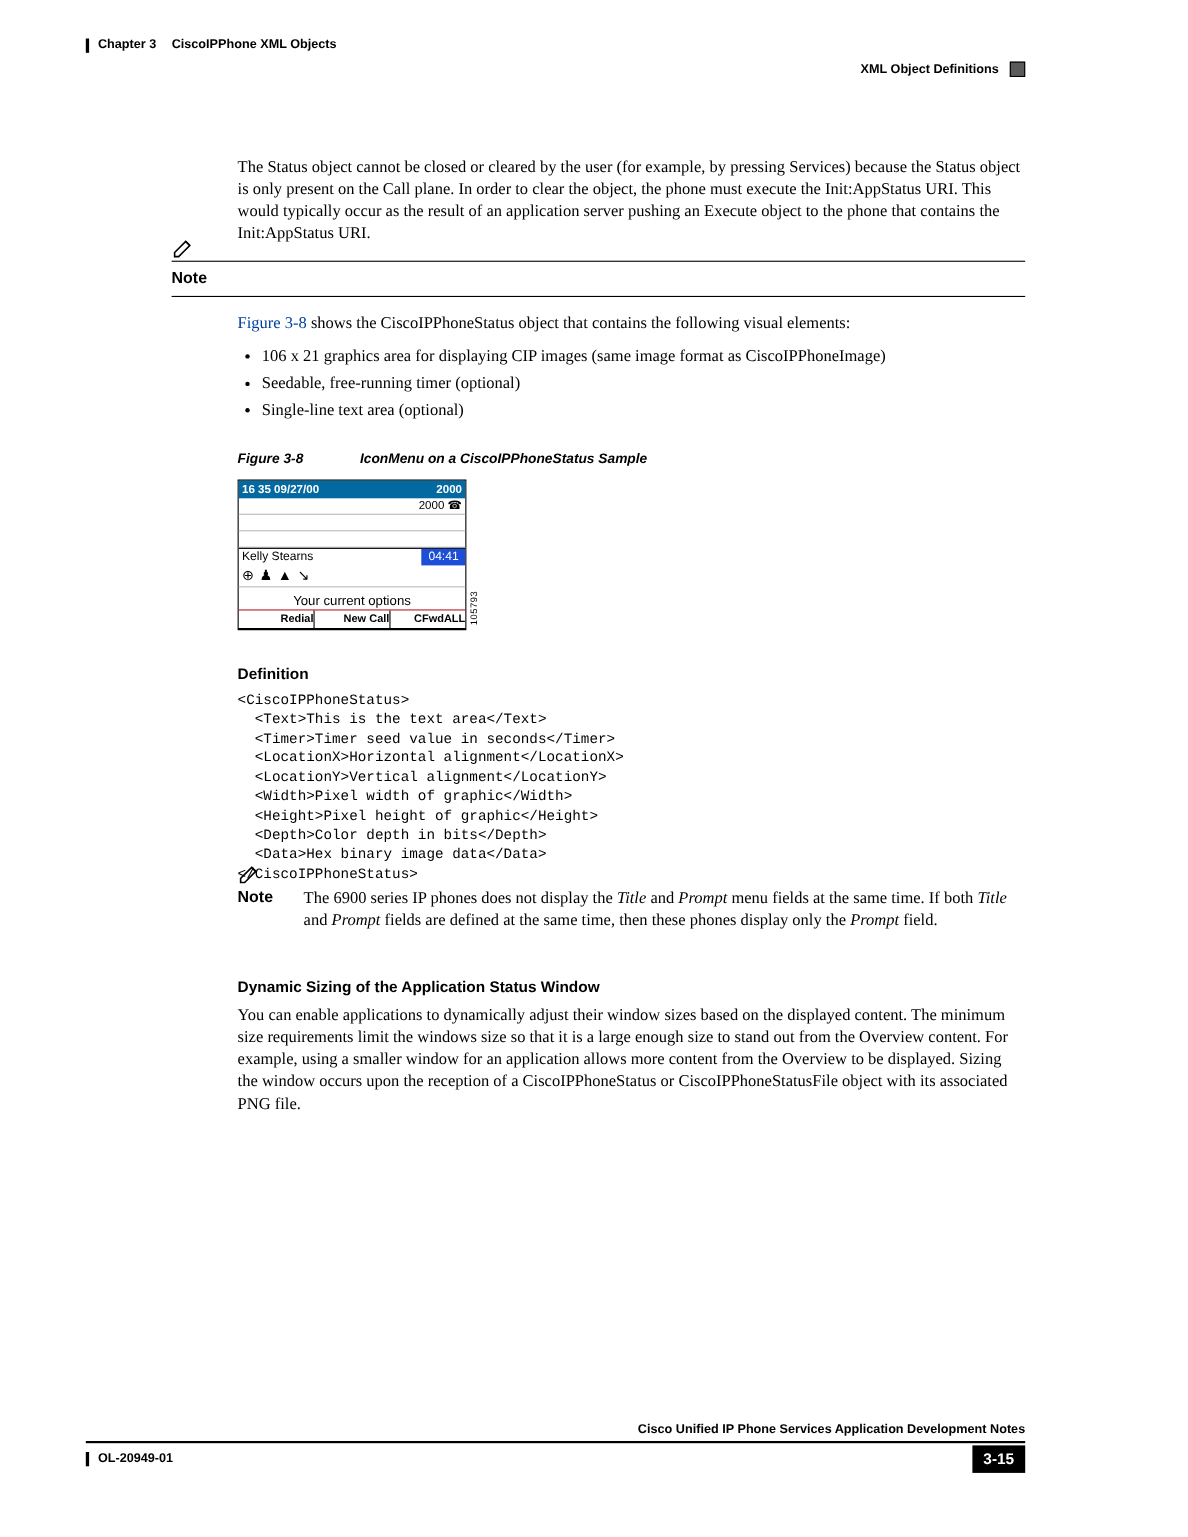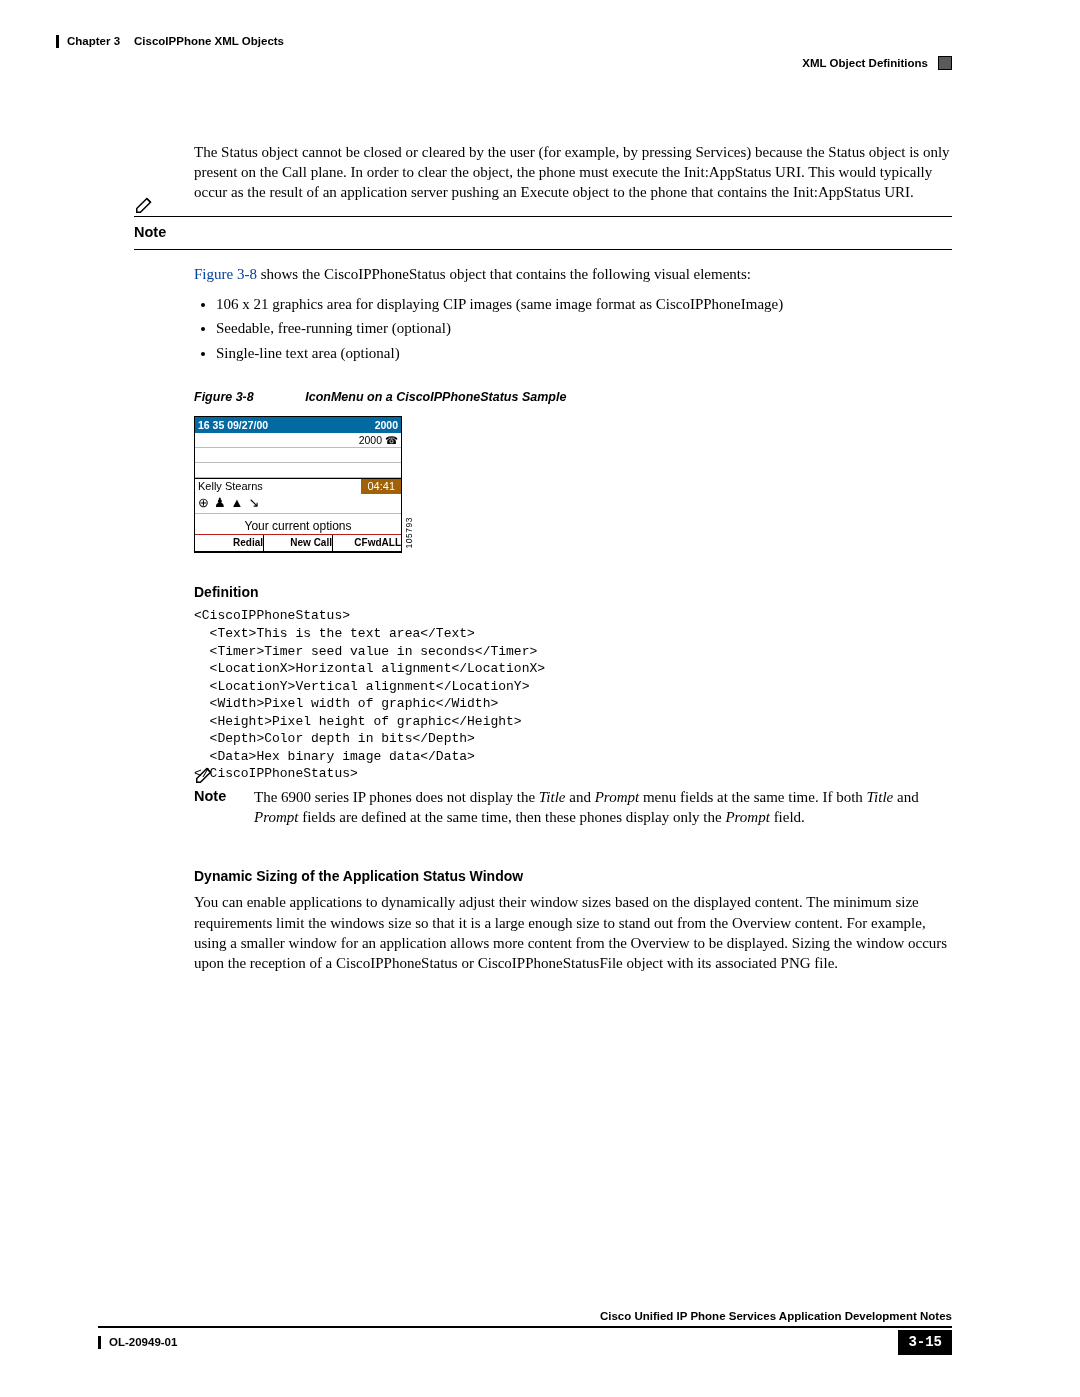--- a/index.html
+++ b/index.html
@@ -9,22 +9,21 @@
     font-size: 15px;
     line-height: 1.35;
     color: #000;
     background: #fff;
   }
   .page {
     width: 1000px;
     height: 1397px;
     position: relative;
     box-sizing: border-box;
-    padding: 34px 68px 50px 36px;
-    margin-left: 20px;
+    padding: 34px 68px 50px 78px;
   }
   .header {
     display: flex;
     justify-content: space-between;
     align-items: flex-start;
     margin-bottom: 4px;
   }
   .header-left {
     display: flex;
     align-items: center;
@@ -155,21 +154,21 @@
     border-top: 1px solid #000;
     margin: 0;
     padding: 0;
     height: 15px;
   }
   .scr-status .name {
     padding: 0 3px;
     font-size: 11px;
   }
   .scr-status .time {
-    background: #a16207;
+    background: #1d4ed8;
     color: #fff;
     padding: 0 6px;
     font-size: 11px;
     height: 100%;
     line-height: 15px;
   }
   .scr-icons {
     display: flex;
     gap: 5px;
     padding: 2px 3px 3px 3px;
@@ -222,21 +221,21 @@
     left: 0;
   }
   .note2 .note-label {
     min-width: 42px;
   }
   .italic { font-style: italic; }
   .footer {
     position: absolute;
     left: 78px;
     right: 68px;
-    bottom: 42px;
+    bottom: 58px;
   }
   .footer-line1 {
     text-align: right;
     font-family: Arial, Helvetica, sans-serif;
     font-weight: bold;
     font-size: 11.5px;
     border-bottom: 2px solid #000;
     padding-bottom: 2px;
   }
   .footer-bottom {
@@ -255,21 +254,21 @@
   }
   .footer-left .bar {
     width: 3px;
     height: 13px;
     background: #000;
   }
   .pagebox {
     background: #000;
     color: #fff;
     padding: 3px 10px;
-    font-family: Liberation Mono, monospace;
+    font-family: Liberation Sans, sans-serif;
     font-weight: bold;
     font-size: 14px;
   }
 </style>
 </head>
 <body>
 
 <div class="page">
 
   <div class="header">

